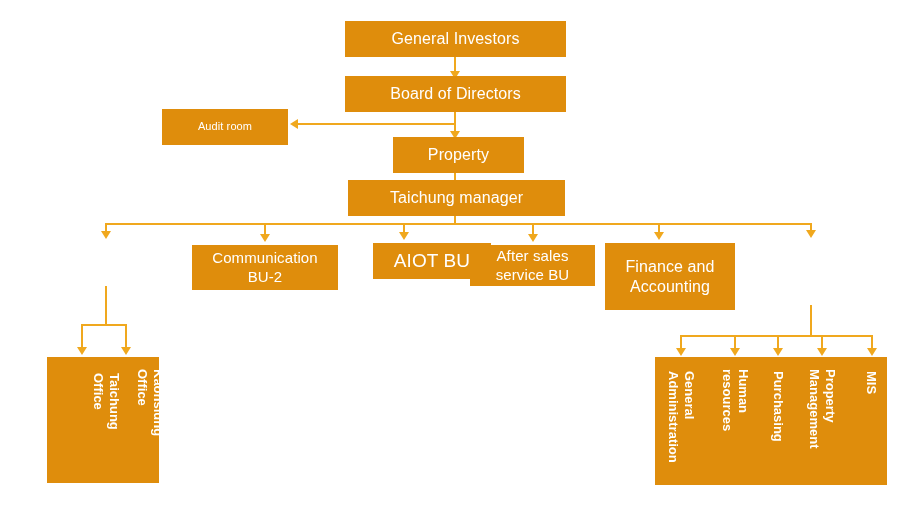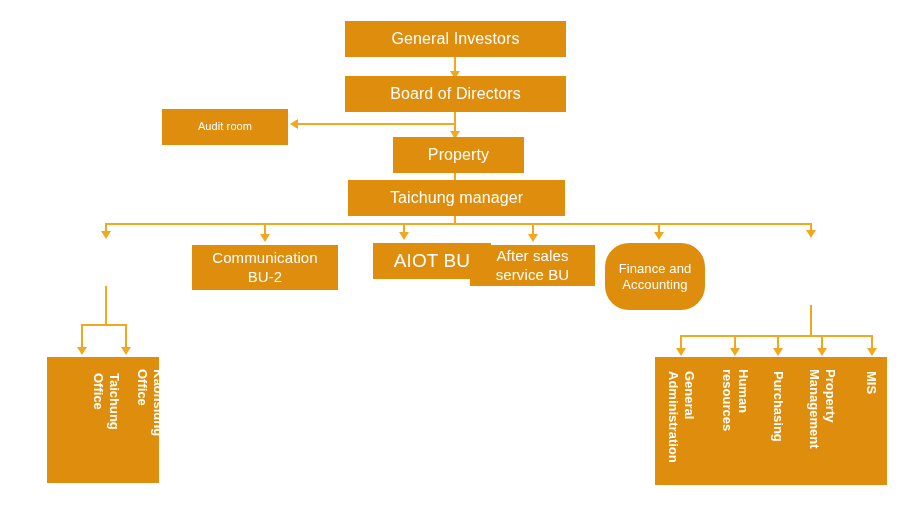--- a/index.html
+++ b/index.html
@@ -140,21 +140,21 @@
 
   <div class="node" style="left:348px; top:180px; width:217px; height:31px; font-size:16px;">Taichung manager</div>
 
 
   <div class="node" style="left:192px; top:245px; width:146px; height:45px; font-size:15px;">Communication BU-2</div>
 
   <div class="node" style="left:345px; top:243px; width:118px; height:22px; font-size:19px;margin-left:28px;">AIOT BU</div>
 
   <div class="node" style="left:470px; top:245px; width:125px; height:41px; font-size:15px;">After sales service BU</div>
 
-  <div class="node" style="left:605px; top:243px; width:100px; height:67px; font-size:13px;border-radius:24px;">Finance and Accounting</div>
+  <div class="node" style="left:605px; top:243px; width:130px; height:67px; font-size:16px;">Finance and Accounting</div>
 
 
   <div class="group-box" style="left:47px; top:357px; width:112px; height:126px;">
     <div class="vlabel" style="left:75px; top:16px;">Taichung</div>
     <div class="vlabel" style="left:59px; top:16px;">Office</div>
     <div class="vlabel" style="left:119px; top:12px;">Kaohsiung</div>
     <div class="vlabel" style="left:103px; top:12px;">Office</div>
   </div>
 
   <div class="group-box" style="left:655px; top:357px; width:232px; height:128px;">

